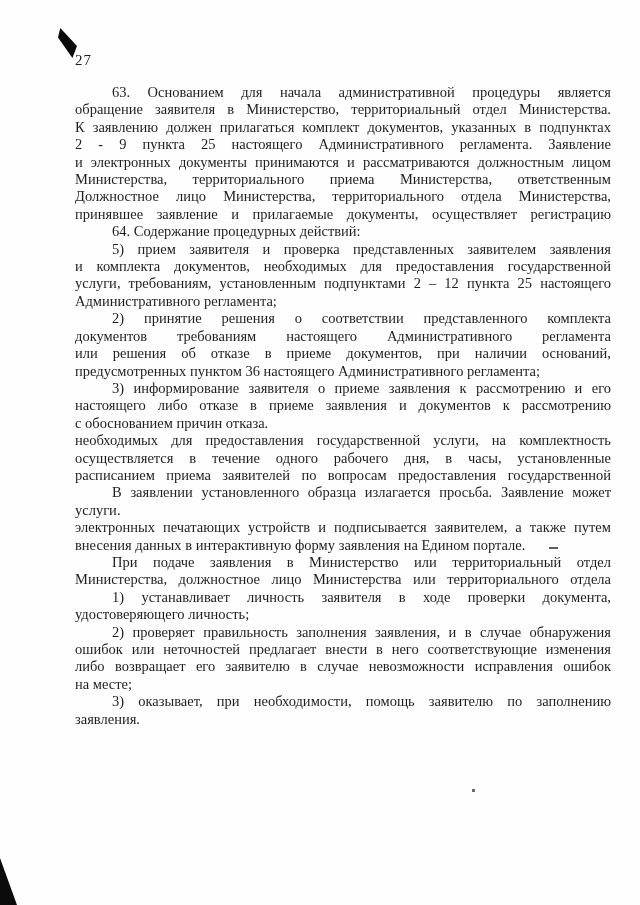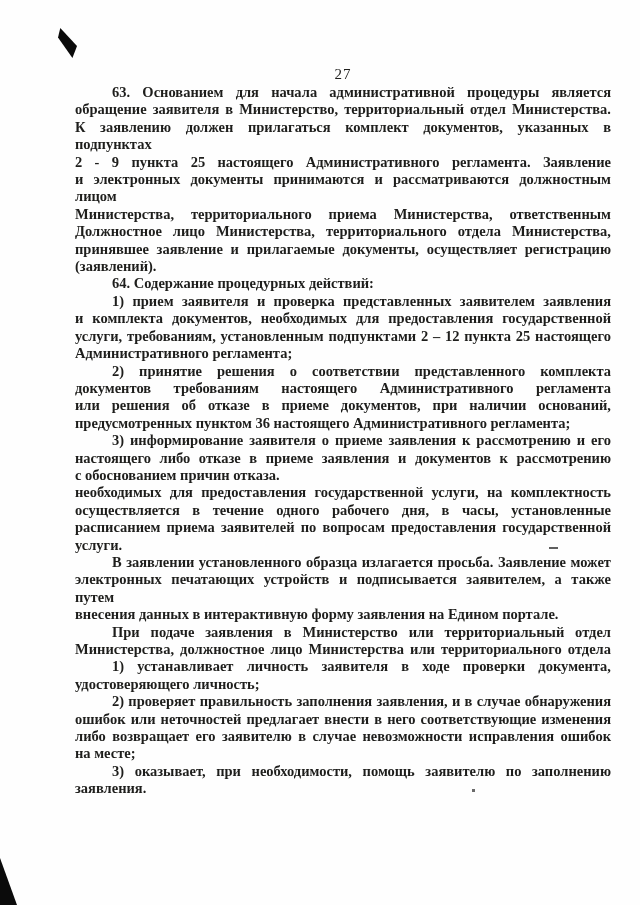--- a/index.html
+++ b/index.html
@@ -11,38 +11,37 @@
     width: 640px;
     height: 905px;
     background: #fefefe;
     font-family: "Liberation Serif", "DejaVu Serif", serif;
     color: #1e1e1c;
     overflow: hidden;
   }
   .page-number {
     position: absolute;
     left: 75px;
-    top: 66px;
+    top: 52px;
     width: 536px;
-    text-align: center;
+    text-align: left;
     font-size: 15px;
     letter-spacing: 1px;
   }
   .text-block {
     position: absolute;
     left: 75px;
     top: 84px;
     width: 536px;
     font-size: 14.5px;
     line-height: 17.4px;
   }
   .line {
     text-align: justify;
     text-align-last: justify;
-    font-weight: bold;
   }
   .line.last {
     text-align-last: left;
   }
   .line.first {
     text-indent: 37px;
   }
   .scan-mark {
     position: absolute;
     background: #0b0b0b;
@@ -67,38 +66,37 @@
 
 <div class="text-block" id="text-block">
     <div class="line first">63. Основанием для начала административной процедуры является</div>
     <div class="line">обращение заявителя в Министерство, территориальный отдел Министерства.</div>
     <div class="line">К заявлению должен прилагаться комплект документов, указанных в подпунктах</div>
     <div class="line">2 - 9 пункта 25 настоящего Административного регламента. Заявление</div>
     <div class="line">и электронных документы принимаются и рассматриваются должностным лицом</div>
     <div class="line">Министерства, территориального приема Министерства, ответственным</div>
     <div class="line">Должностное лицо Министерства, территориального отдела Министерства,</div>
     <div class="line">принявшее заявление и прилагаемые документы, осуществляет регистрацию</div>
-    <div class="line last">(заявлений).</div>
     <div class="line first last">64. Содержание процедурных действий:</div>
-    <div class="line first">1) прием заявителя и проверка представленных заявителем заявления</div>
+    <div class="line first">5) прием заявителя и проверка представленных заявителем заявления</div>
     <div class="line">и комплекта документов, необходимых для предоставления государственной</div>
     <div class="line">услуги, требованиям, установленным подпунктами 2 – 12 пункта 25 настоящего</div>
     <div class="line last">Административного регламента;</div>
     <div class="line first">2) принятие решения о соответствии представленного комплекта</div>
     <div class="line">документов требованиям настоящего Административного регламента</div>
     <div class="line">или решения об отказе в приеме документов, при наличии оснований,</div>
     <div class="line last">предусмотренных пунктом 36 настоящего Административного регламента;</div>
     <div class="line first">3) информирование заявителя о приеме заявления к рассмотрению и его</div>
     <div class="line">настоящего либо отказе в приеме заявления и документов к рассмотрению</div>
     <div class="line last">с обоснованием причин отказа.</div>
     <div class="line">необходимых для предоставления государственной услуги, на комплектность</div>
     <div class="line">осуществляется в течение одного рабочего дня, в часы, установленные</div>
     <div class="line">расписанием приема заявителей по вопросам предоставления государственной</div>
+    <div class="line first">В заявлении установленного образца излагается просьба. Заявление может</div>
     <div class="line last">услуги.</div>
-    <div class="line first">В заявлении установленного образца излагается просьба. Заявление может</div>
     <div class="line">электронных печатающих устройств и подписывается заявителем, а также путем</div>
     <div class="line last">внесения данных в интерактивную форму заявления на Едином портале.</div>
     <div class="line first">При подаче заявления в Министерство или территориальный отдел</div>
     <div class="line">Министерства, должностное лицо Министерства или территориального отдела</div>
     <div class="line first">1) устанавливает личность заявителя в ходе проверки документа,</div>
     <div class="line last">удостоверяющего личность;</div>
     <div class="line first">2) проверяет правильность заполнения заявления, и в случае обнаружения</div>
     <div class="line">ошибок или неточностей предлагает внести в него соответствующие изменения</div>
     <div class="line">либо возвращает его заявителю в случае невозможности исправления ошибок</div>
     <div class="line last">на месте;</div>

